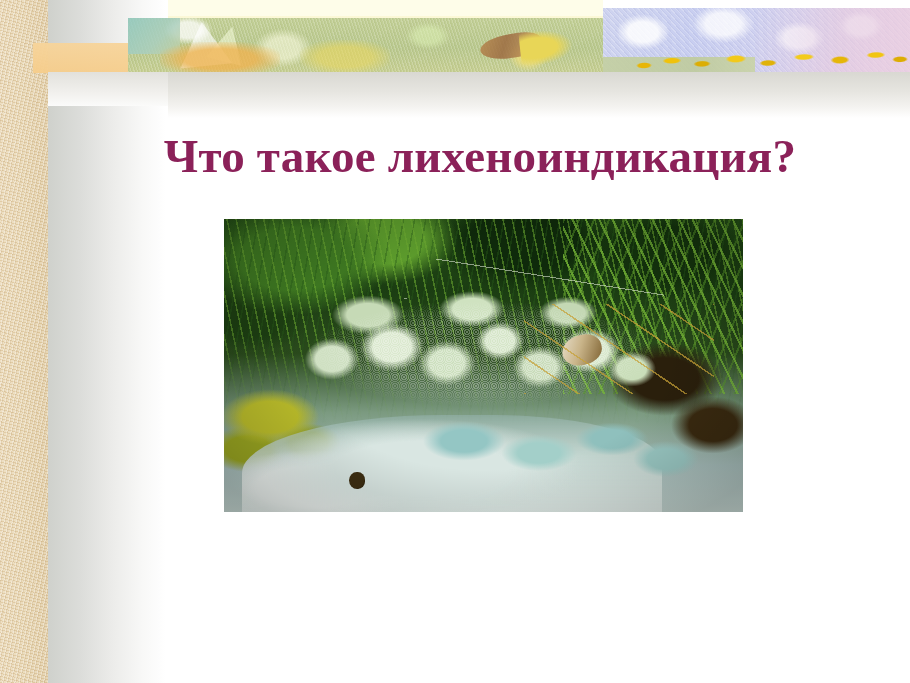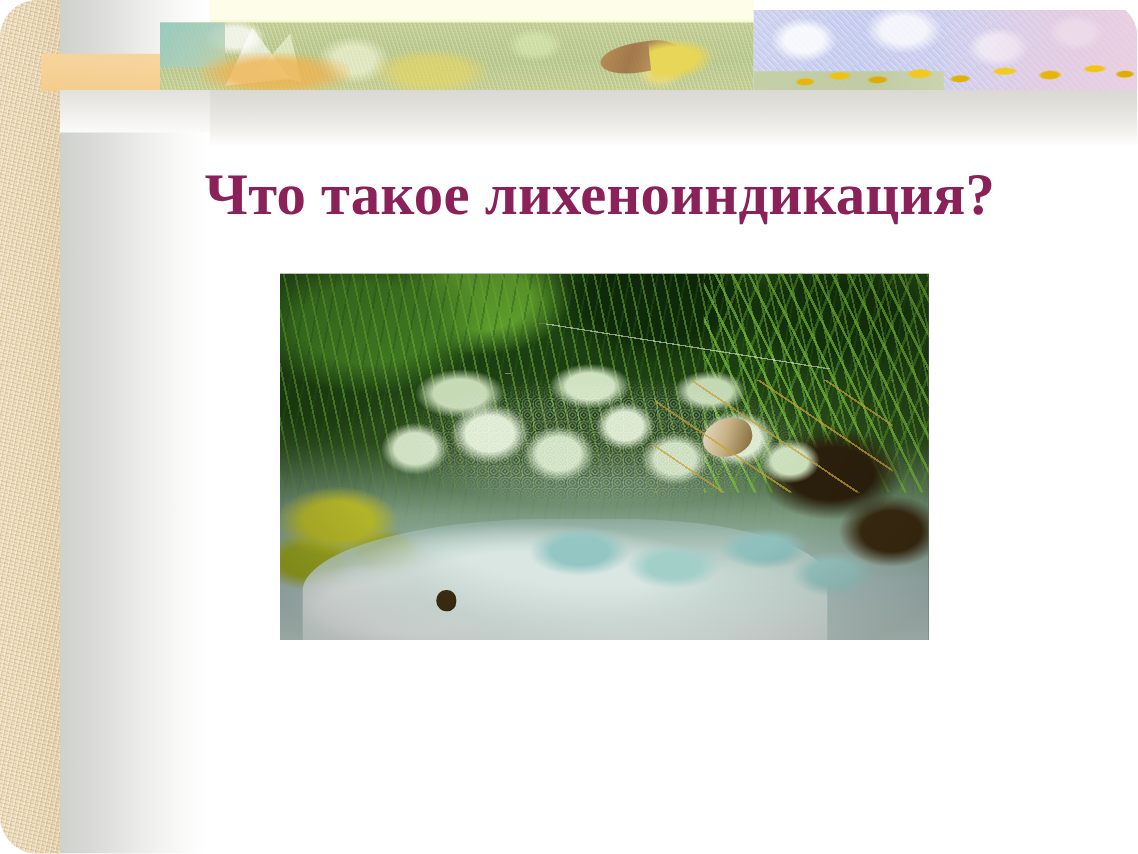--- a/index.html
+++ b/index.html
@@ -231,21 +231,21 @@
     position:absolute;left:180px;top:40px;width:260px;height:40px;
     background:repeating-linear-gradient(9deg, rgba(240,245,230,.55) 0 1px, rgba(0,0,0,0) 1px 44px);
   }
   .ph-vig{
     background:radial-gradient(ellipse 330px 200px at 50% 48%, rgba(0,0,0,0) 55%, rgba(0,0,0,.22) 100%);
   }
 </style>
 </head>
 <body>
 
-<div id="slide" style="background: rgb(255, 255, 255); border-radius: 30px;">
+<div id="slide" style="background: rgb(255, 255, 255);">
 
   <div class="left-tan"></div>
   <div class="left-fade"></div>
 
   <div class="banner">
     <div class="bn-paleyellow"></div>
     <div class="bn-paleyellow2"></div>
     <div class="bn-orange"></div>
     <div class="bn-green"></div>
     <div class="bn-teal"></div>

